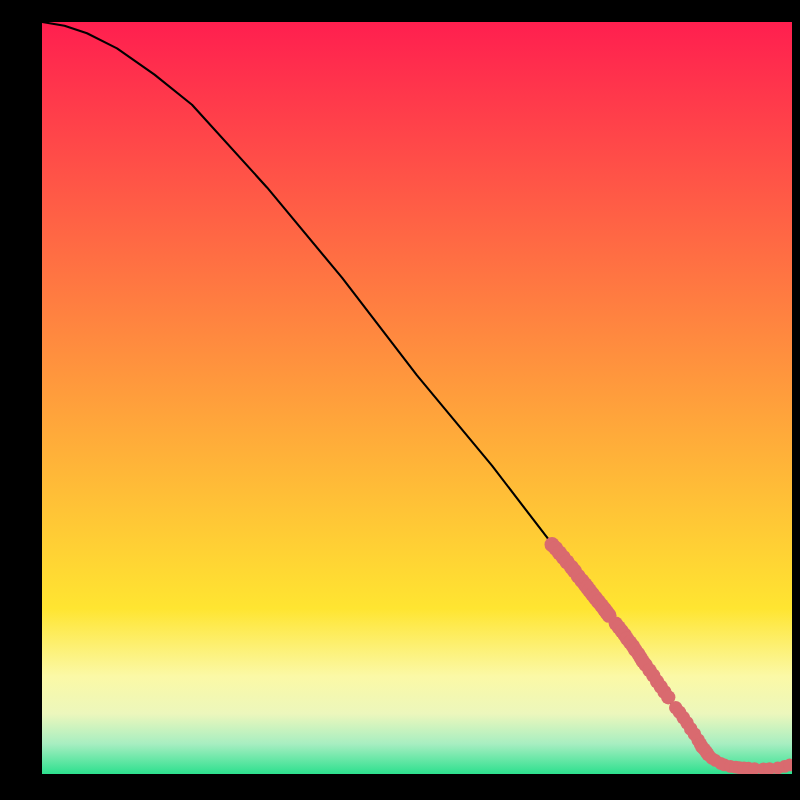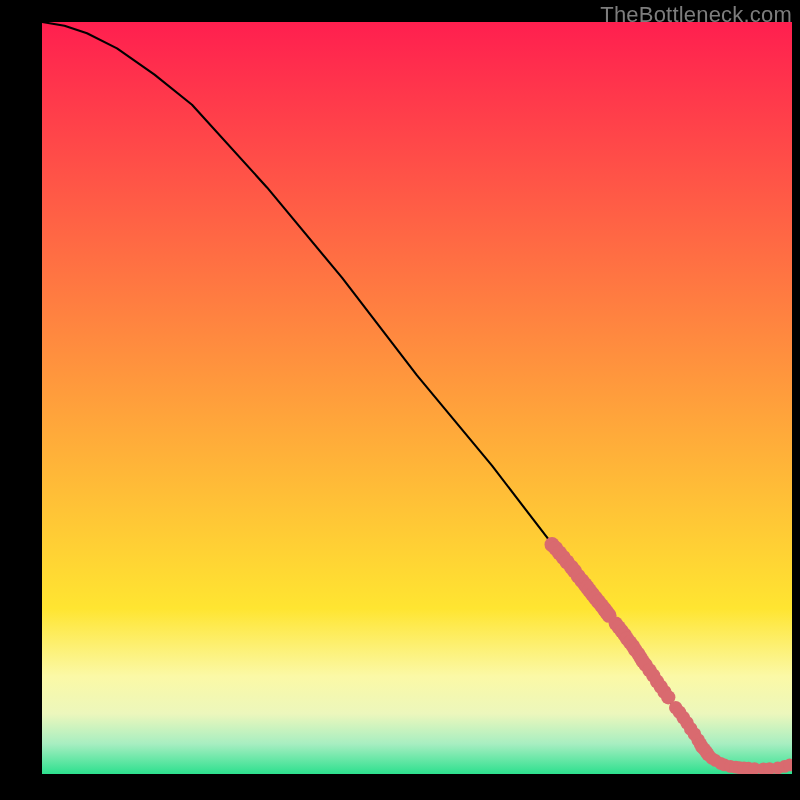--- a/index.html
+++ b/index.html
@@ -32,21 +32,20 @@
     font-size: 22px;
     font-weight: 500;
     letter-spacing: 0.2px;
   }
   svg { display: block; }
 </style>
 </head>
 <body>
 
 <div class="stage">
-  <div class="attribution">TheBottleneck.com</div>
 
   <div class="plot">
     <svg id="chart-svg" viewBox="0 0 100 100" preserveAspectRatio="none" width="750" height="752">
         <defs>
           <linearGradient id="bg-grad" x1="0" y1="0" x2="0" y2="1">
             <stop offset="0.0000" stop-color="#ff1f4f"></stop>
             <stop offset="0.7800" stop-color="#ffe531"></stop>
             <stop offset="0.7800" stop-color="#ffe531"></stop>
             <stop offset="0.8700" stop-color="#fbf9a6"></stop>
             <stop offset="0.8700" stop-color="#fbf9a6"></stop>

